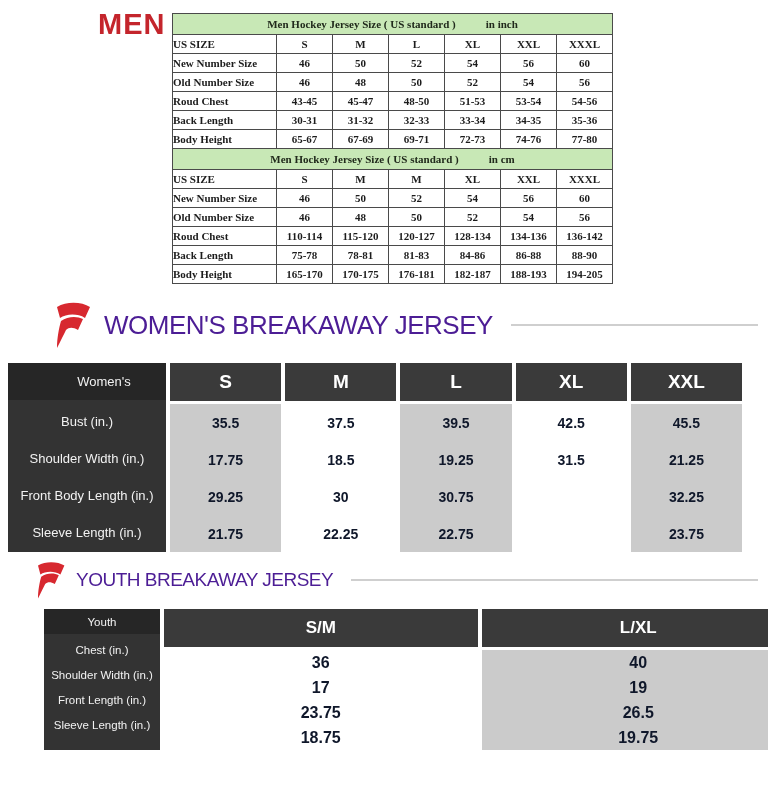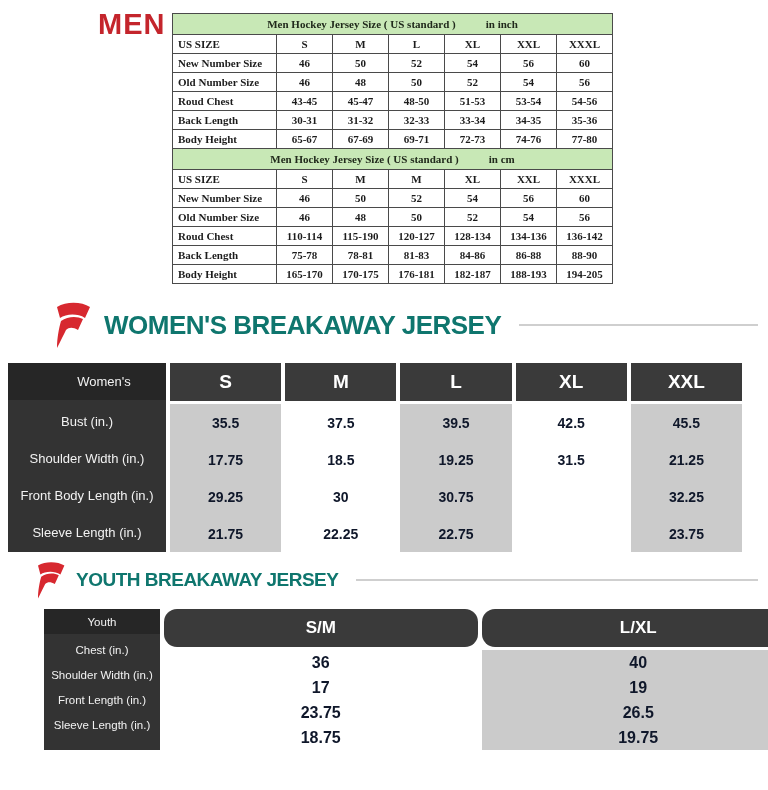--- a/index.html
+++ b/index.html
@@ -2,30 +2,30 @@
 <html><head>
 <meta charset="utf-8">
 <style>
   * { margin:0; padding:0; box-sizing:border-box; }
   html,body { width:768px; height:790px; background:#ffffff; font-family:"Liberation Sans", sans-serif; position:relative; overflow:hidden; }
 
   
   .men-label { position:absolute; left:98px; top:8px; color:#c4252c; font-size:29px; font-weight:800; letter-spacing:1px; }
   .men-table { position:absolute; left:172px; top:13px; width:441px; border-collapse:collapse; font-family:"Liberation Serif", serif; color:#1c1c1c; }
   .men-table td { border:1px solid #4a4a4a; font-size:11px; font-weight:700; height:19px; text-align:center; vertical-align:middle; }
-  .men-table td.rowlab { text-align:left; padding-left:5px; }
+  .men-table td.rowlab { text-align:left; }
   .men-table tr.greenbar td { background:#c8e8b6; height:21px; text-align:center; color:#212a1c; }
   .men-table .unit { margin-left:30px; }
   .men-table col.c-label { width:91px; }
   .men-table col.c-size { width:49px; }
 
   
   .sec-head { position:absolute; display:flex; align-items:center; }
   .sec-head .flag { flex:none; }
-  .sec-head .sec-title { font-weight:700; color:#0f766e; letter-spacing:-0.5px; white-space:nowrap; }
+  .sec-head .sec-title { font-weight:400; color:#4c1d95; letter-spacing:-0.5px; white-space:nowrap; }
   .sec-head .rule { flex:1; height:2px; background:#cfcfcf; margin-left:18px; }
   .w-head { left:52px; top:296px; right:10px; height:58px; }
   .w-head .sec-title { font-size:26px; margin-left:12px; }
   .y-head { left:34px; top:557px; right:10px; height:46px;justify-content:flex-end; }
   .y-head .sec-title { font-size:19px; margin-left:10px; }
 
   
   .coltable { position:absolute; display:flex; gap:4px; }
   .col { display:flex; flex-direction:column; }
   .cell { display:flex; align-items:center; justify-content:center; text-align:center; }
@@ -44,21 +44,21 @@
   .w-table .corner { height:38px; font-size:17px;padding-left:34px; }
   .w-table .labels-col .cell { height:37px; font-size:13px; }
   .w-table .size-col .head { height:38px; font-size:19px; }
   .w-table .val { height:37px; font-size:14px; }
 
   
   .y-table { left:12px; top:609px; width:751px;margin-left:32px; }
   .y-table .labels-col { width:116px; }
   .y-table .corner { height:38px; font-size:15px; }
   .y-table .labels-col .cell { height:25px; font-size:11.5px; }
-  .y-table .size-col .head { height:38px; font-size:17px;border-radius:13px; }
+  .y-table .size-col .head { height:38px; font-size:17px; }
   .y-table .val { height:25px; font-size:16px; }
 </style>
 </head>
 <body>
 
 <div class="men-label">MEN</div>
 
 <table class="men-table">
   <colgroup>
       <col class="c-label">
@@ -153,21 +153,21 @@
     <td>46</td>
     <td>48</td>
     <td>50</td>
     <td>52</td>
     <td>54</td>
     <td>56</td>
   </tr>
   <tr>
     <td class="rowlab">Roud Chest</td>
     <td>110-114</td>
-    <td>115-190</td>
+    <td>115-120</td>
     <td>120-127</td>
     <td>128-134</td>
     <td>134-136</td>
     <td>136-142</td>
   </tr>
   <tr>
     <td class="rowlab">Back Length</td>
     <td>75-78</td>
     <td>78-81</td>
     <td>81-83</td>

